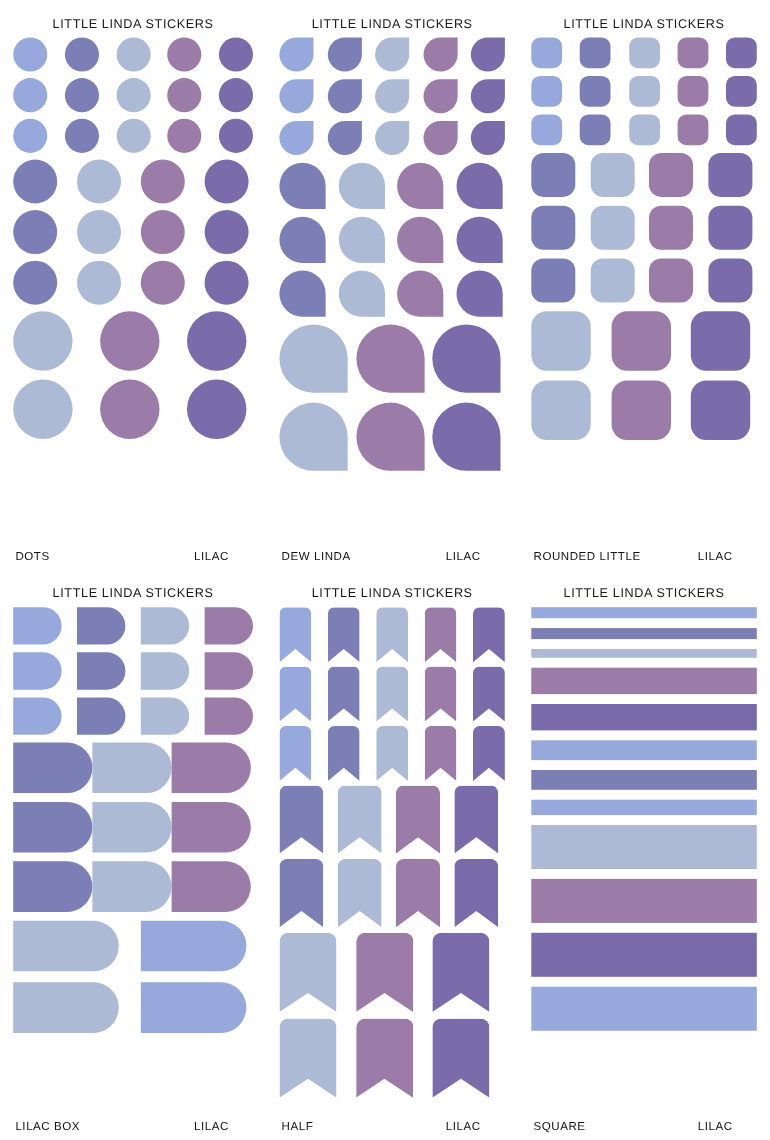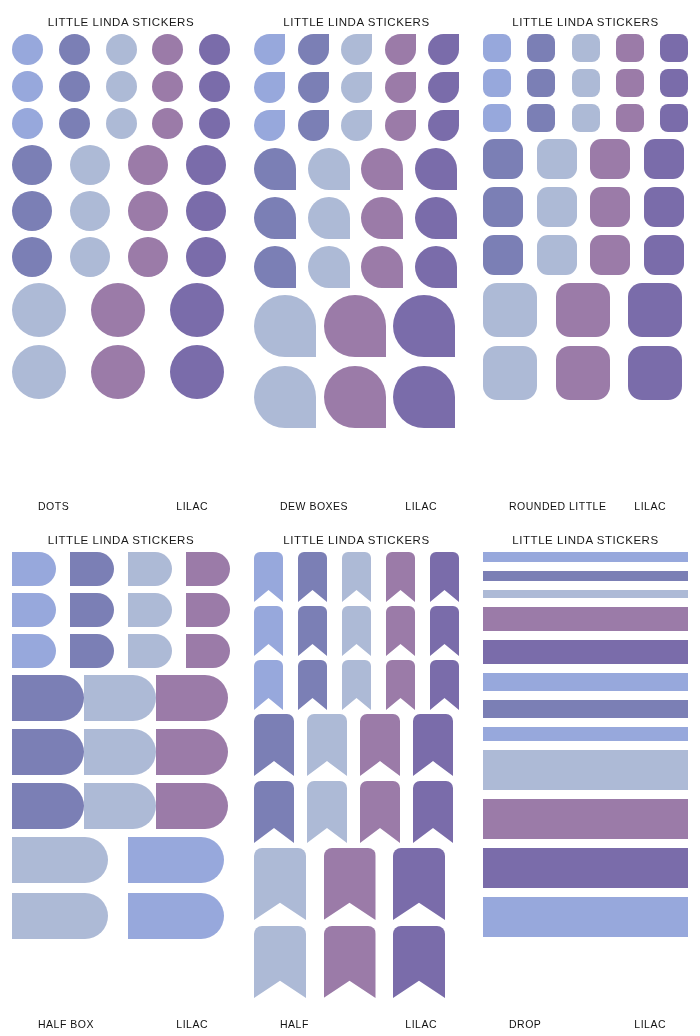--- a/index.html
+++ b/index.html
@@ -36,21 +36,21 @@
     display:flex;flex-direction:column;
     justify-content:flex-start;
   }
   .sheet-footer{
     display:flex;justify-content:space-between;align-items:flex-end;
     font-size:10.5px;letter-spacing:.5px;color:#111;
     height:26px;
     padding-bottom:6px;
   }
   .sheet-footer .right{padding-right:22px;}
-  .sheet-footer .left{padding-left:2px;margin-left:24px;}
+  .sheet-footer .left{padding-left:2px;}
 
   .row{display:flex;align-items:center;}
   .row.sm{justify-content:space-between;margin-bottom:7px;}
   .row.md{justify-content:space-between;margin-bottom:9px;}
   .row.lg{justify-content:space-between;margin-bottom:11px;}
 
   
   .dot-sm{width:31px;height:31px;border-radius:50%;}
   .dot-md{width:40px;height:40px;border-radius:50%;}
   .dot-lg{width:54px;height:54px;border-radius:50%;}
@@ -218,21 +218,21 @@
           <div class="drop-lg" style="background: rgb(155, 123, 168);"></div>
           <div class="drop-lg" style="background: rgb(122, 108, 170);"></div>
         </div>
         <div class="row lg">
           <div class="drop-lg" style="background: rgb(173, 186, 214);"></div>
           <div class="drop-lg" style="background: rgb(155, 123, 168);"></div>
           <div class="drop-lg" style="background: rgb(122, 108, 170);"></div>
         </div>
       </div>
     <div class="sheet-footer">
-      <span class="left">DEW BOXES</span>
+      <span class="left">DEW LINDA</span>
       <span class="right">LILAC</span>
     </div>
   </div>
 
   <div class="sheet rsq">
     <div class="sheet-title">LITTLE LINDA STICKERS</div>
     <div class="sheet-body">
         <div class="row sm">
           <div class="rsq-sm" style="background: rgb(151, 168, 220);"></div>
           <div class="rsq-sm" style="background: rgb(123, 127, 181);"></div>
@@ -328,21 +328,21 @@
         <div class="row lg">
           <div class="hb-lg" style="background: rgb(173, 186, 214);"></div>
           <div class="hb-lg" style="background: rgb(151, 168, 220);"></div>
         </div>
         <div class="row lg">
           <div class="hb-lg" style="background: rgb(173, 186, 214);"></div>
           <div class="hb-lg" style="background: rgb(151, 168, 220);"></div>
         </div>
       </div>
     <div class="sheet-footer">
-      <span class="left">HALF BOX</span>
+      <span class="left">LILAC BOX</span>
       <span class="right">LILAC</span>
     </div>
   </div>
 
   <div class="sheet flags">
     <div class="sheet-title">LITTLE LINDA STICKERS</div>
     <div class="sheet-body">
         <div class="row sm">
           <div class="flag-sm" style="background: rgb(151, 168, 220);"></div>
           <div class="flag-sm" style="background: rgb(123, 127, 181);"></div>
@@ -427,18 +427,18 @@
           <div class="bar" style="background: rgb(155, 123, 168); height: 40px;"></div>
         </div>
         <div class="bar-row">
           <div class="bar" style="background: rgb(122, 108, 170); height: 40px;"></div>
         </div>
         <div class="bar-row">
           <div class="bar" style="background: rgb(151, 168, 220); height: 40px;"></div>
         </div>
       </div>
     <div class="sheet-footer">
-      <span class="left">DROP</span>
+      <span class="left">SQUARE</span>
       <span class="right">LILAC</span>
     </div>
   </div>
 
 </div>
 
 </body></html>

